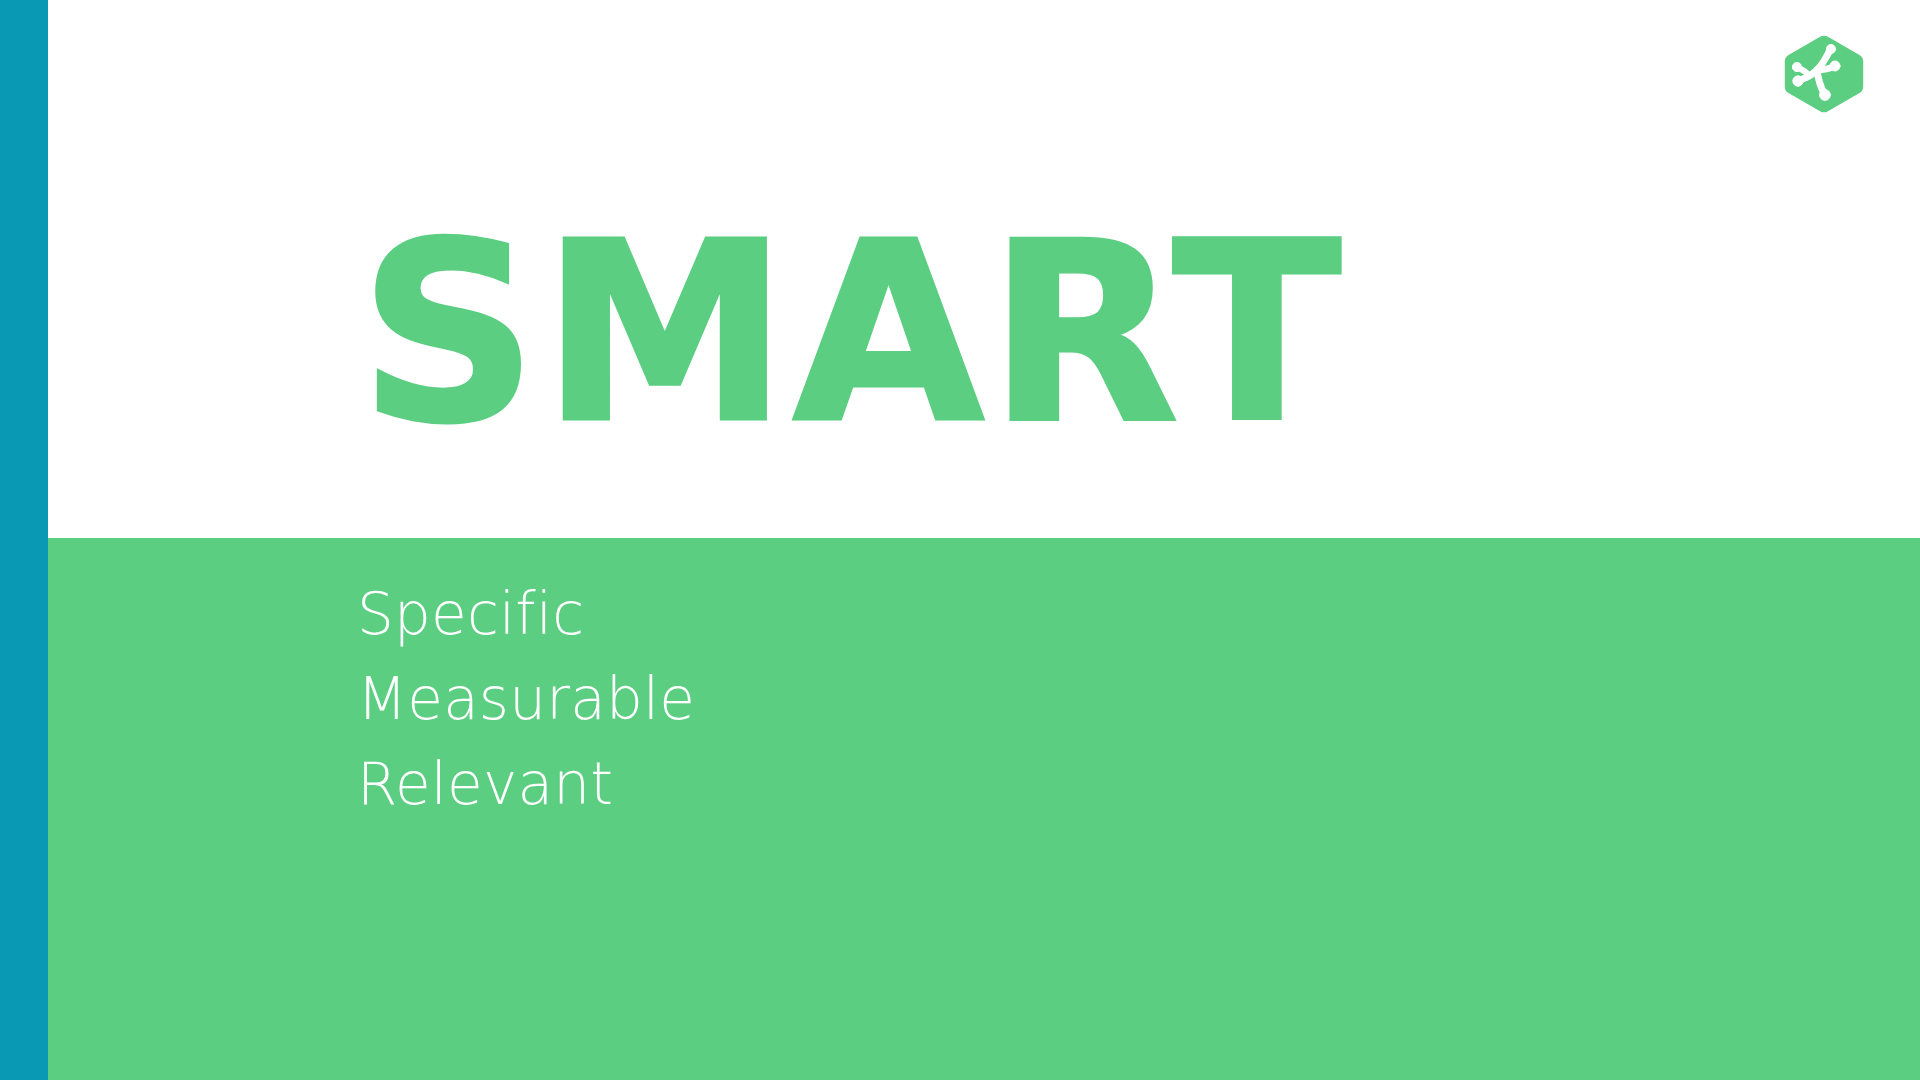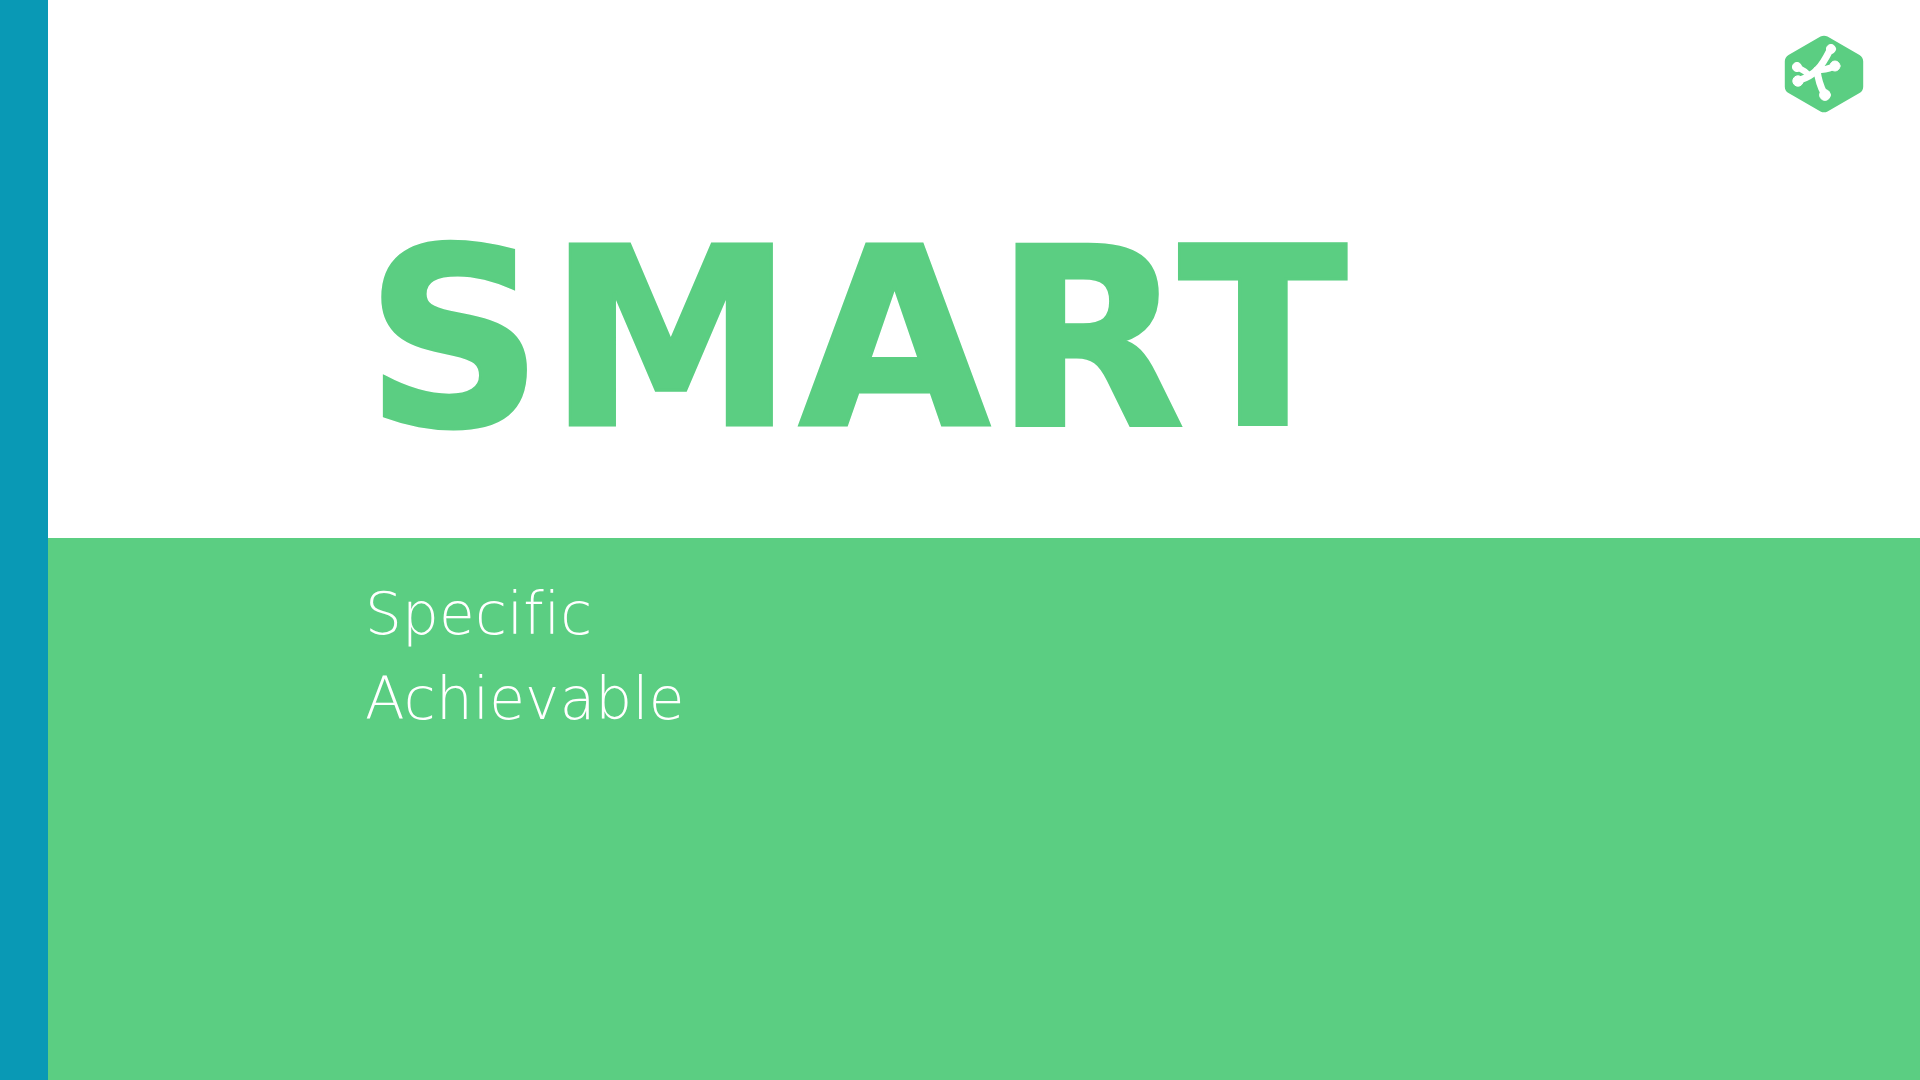--- a/index.html
+++ b/index.html
@@ -49,21 +49,21 @@
     width: 1872px;
     height: 542px;
     background: #5bce82;
   }
 
   
   #page-title {
     position: absolute;
     left: 355px;
     top: 205px;
-    margin: 10px;
+    margin: 4px;
     font-family: "DejaVu Sans", sans-serif;
     font-size: 248px;
     font-weight: 700;
     line-height: 1.0;
     letter-spacing: 4px;
     color: #5bce82;
     white-space: nowrap;
     -webkit-text-stroke: 3px #5bce82;
   }
 
@@ -73,21 +73,21 @@
     left: 1776px;
     top: 34px;
     width: 96px;
     height: 80px;
   }
   #brand-logo svg { display: block; width: 96px; height: 80px; }
 
   
   #acronym-list {
     position: absolute;
-    left: 365px;
+    left: 357px;
     top: 572px;
     margin: 0;
     padding: 0;
     list-style: none;
   }
   #acronym-list li {
     height: 85px;
     line-height: 85px;
     font-family: "DejaVu Sans", sans-serif;
     font-size: 58px;
@@ -124,16 +124,17 @@
         <circle cx="21" cy="33" r="4.6"></circle>
         <circle cx="49" cy="61" r="5.4"></circle>
         <circle cx="59" cy="32" r="5"></circle>
         <circle cx="55" cy="15" r="4.6"></circle>
       </g>
     </svg>
   </div>
 
   <ul id="acronym-list">
     <li>Specific</li>
-    <li>Achievable</li>
+    <li>Measurable</li>
+    <li>Relevant</li>
   </ul>
 
 </div>
 
 </body></html>

